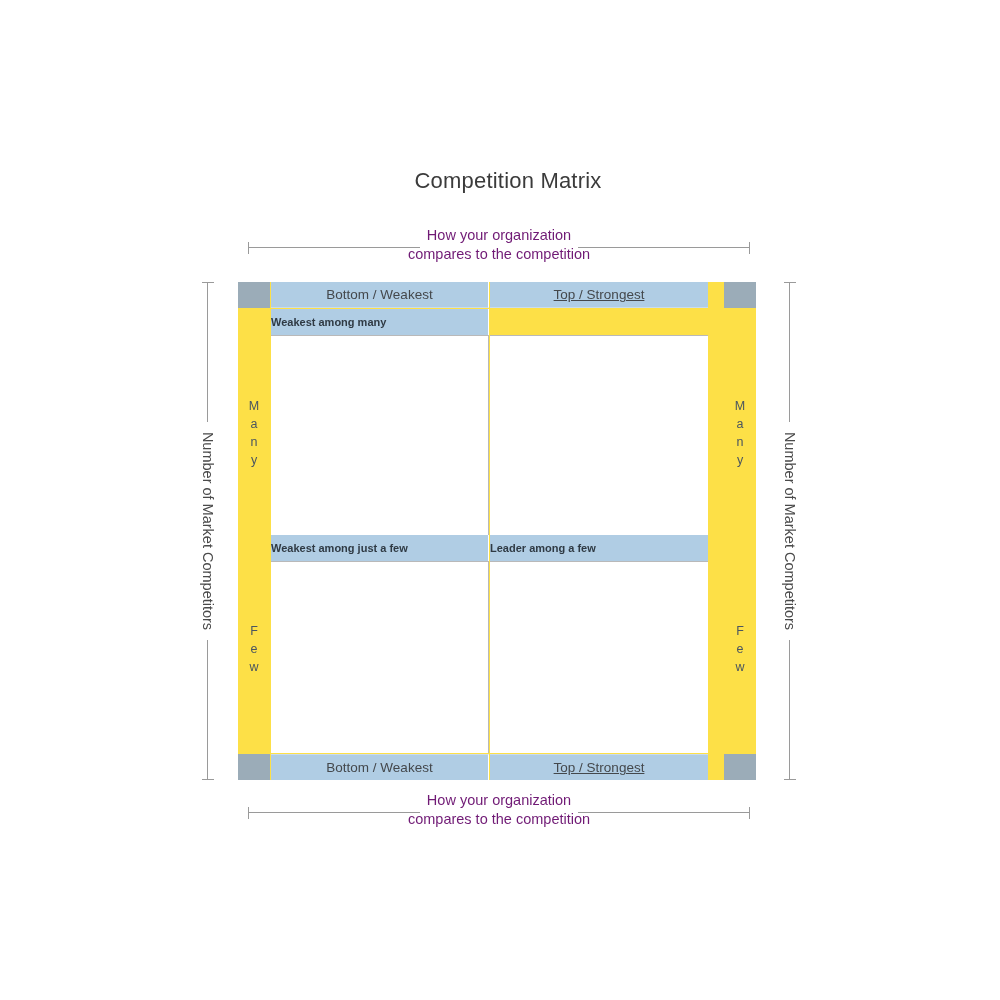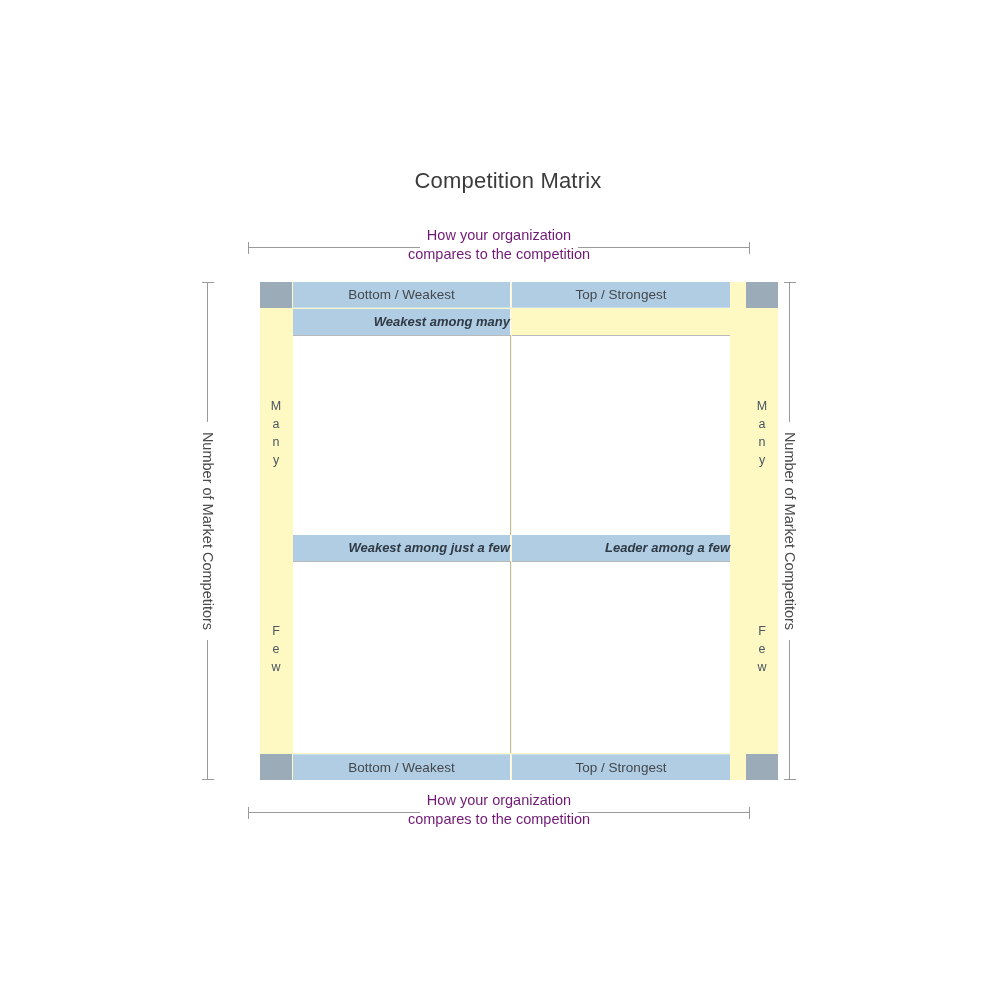--- a/index.html
+++ b/index.html
@@ -113,25 +113,25 @@
     color: #4a4a4a;
     white-space: nowrap;
     transform: translate(-50%, -50%) rotate(90deg);
   }
   #axis-left  { left: 186px; }
   #axis-right { left: 768px; }
 
   
   #matrix {
     position: absolute;
-    left: 260px;
+    left: 238px;
     top: 282px;
     width: 518px;
     height: 498px;
-    background: #fef9c3;
+    background: #fde047;
     box-sizing: border-box;
   }
 
   .corner {
     position: absolute;
     width: 32px;
     height: 26px;
     background: #9bacb8;
   }
   .corner.tl { left: 0;   top: 0; }
@@ -145,32 +145,31 @@
     line-height: 26px;
     text-align: center;
     font-size: 13.5px;
     color: #44484c;
     background: #b0cde4;
     box-sizing: border-box;
   }
   .hdr.top    { top: 0; }
   .hdr.bottom { bottom: 0; }
   .hdr.col-l  { left: 33px;  width: 218px; border-right: 1px solid #ffffff; }
-  .hdr.col-r  { left: 252px; width: 218px; }
+  .hdr.col-r  { left: 252px; width: 218px; text-decoration: underline; }
   .hdr.top    { border-bottom: 1px solid #c9dced; }
   .hdr.bottom { border-top: 1px solid #c9dced; }
 
   .quad-label {
     position: absolute;
     height: 26px;
     line-height: 26px;
-    text-align: right;
-    font-size: 13px;
+    text-align: left;
+    font-size: 11px;
     font-weight: bold;
-    font-style: italic;
     color: #2f3a44;
     background: #b0cde4;
     box-sizing: border-box;
   }
   .quad-label.col-l { left: 33px;  width: 218px; border-right: 1px solid #ffffff; }
   .quad-label.col-r { left: 252px; width: 218px; }
   .quad-label.row-t { top: 27px; }
   .quad-label.row-b { top: 253px; }
 
   .panel {

